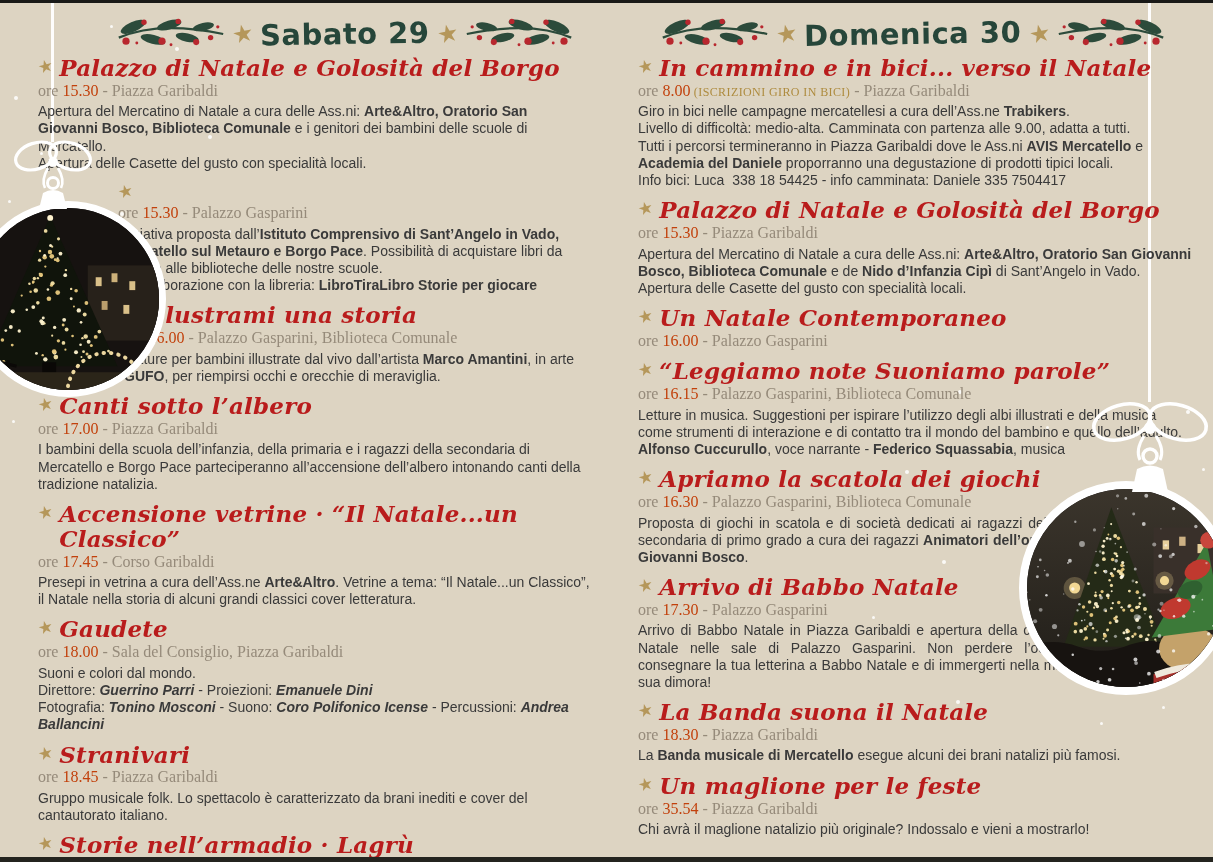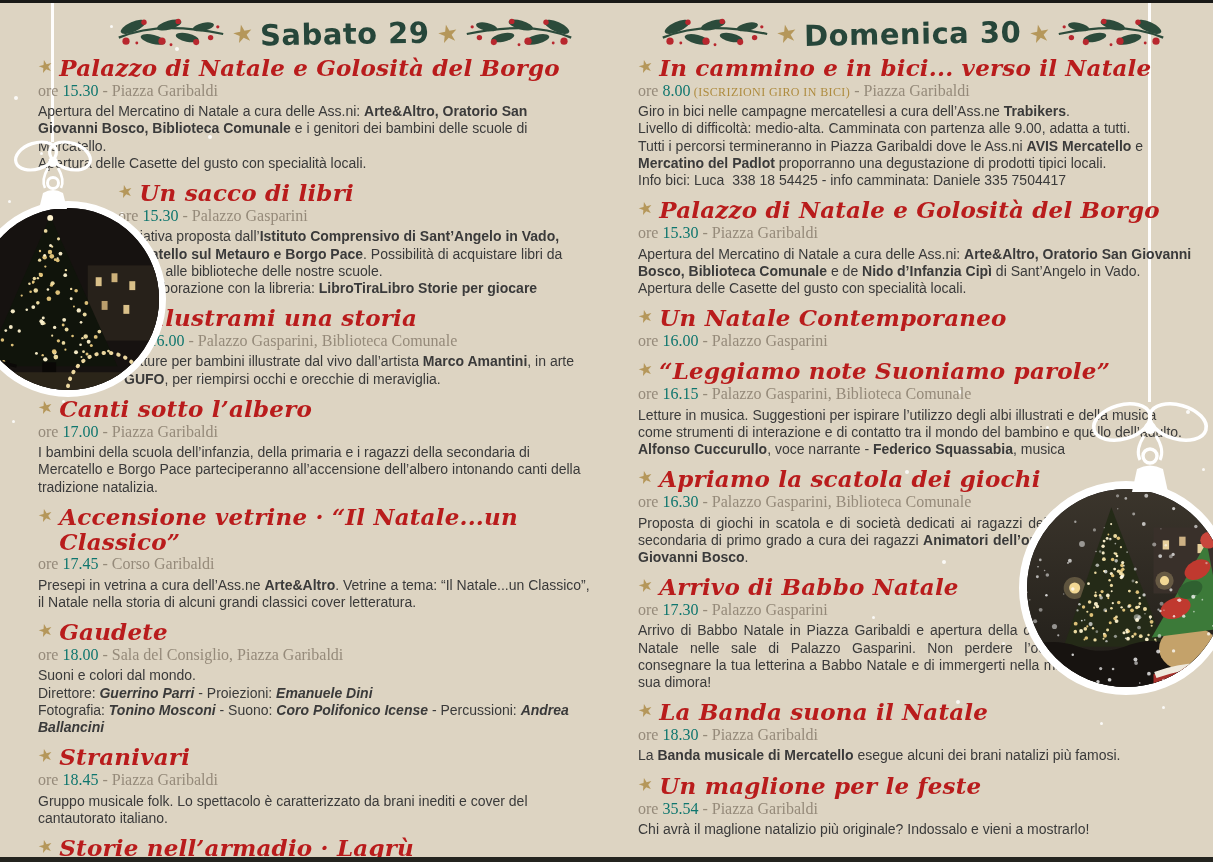--- a/index.html
+++ b/index.html
@@ -36,21 +36,21 @@
   .col.dx{left:638px;width:556px;}
 
   .event{margin-bottom:9px;}
   .title-row{display:flex;align-items:flex-start;gap:6px;}
   .star{font-size:17px;color:#b5975a;display:inline-block;transform:rotate(-14deg);line-height:1.3;flex:0 0 auto;}
   .title{
     margin:0;font-family:"DejaVu Serif",serif;font-style:italic;font-weight:700;
     color:#b91c1c;font-size:23px;line-height:1.08;letter-spacing:.2px;
   }
   .meta{font-family:"Liberation Serif",serif;font-size:16px;line-height:1.15;margin:1px 0 3px;color:#958a7a;}
-  .m-gold{color:#0f766e;}
+  .m-gold{color:#c2410c;}
   .m-note{color:#ae8b3e;font-size:12px;text-transform:uppercase;letter-spacing:.4px;}
   .body p{margin:0;font-size:14px;line-height:1.23;color:#3a3a3a;}
   .body .b{font-weight:700;}
   .body .i{font-style:italic;}
 
   
   .e-s2{margin-left:80px;}
   .e-s3{margin-left:86px;}
   .narrow .body{width:466px;text-align:justify;}
   .narrow2 .body{width:478px;text-align:justify;}
@@ -165,21 +165,20 @@
       <div class="meta"><span>ore </span><span class="m-gold">15.30</span><span> - </span><span>Piazza Garibaldi</span></div>
       <div class="body">
           <p><span>Apertura del Mercatino di Natale a cura delle Ass.ni: </span><span class="b">Arte&amp;Altro, Oratorio San Giovanni Bosco, Biblioteca Comunale</span><span> e i genitori dei bambini delle scuole di Mercatello.</span></p>
           <p><span>Apertura delle Casette del gusto con specialità locali.</span></p>
         </div>
     </article>
 
     <article class="event e-s2">
       <div class="title-row">
           <span class="star">★</span>
-        <h3 class="title">Un sacco di libri</h3>
         </div>
       <div class="meta"><span>ore </span><span class="m-gold">15.30</span><span> - </span><span>Palazzo Gasparini</span></div>
       <div class="body">
           <p><span>Iniziativa proposta dall’</span><span class="b">Istituto Comprensivo di Sant’Angelo in Vado, Mercatello sul Metauro e Borgo Pace</span><span>. Possibilità di acquistare libri da donare alle biblioteche delle nostre scuole.</span></p>
           <p><span>In collaborazione con la libreria: </span><span class="b">LibroTiraLibro Storie per giocare</span></p>
         </div>
     </article>
 
     <article class="event e-s3">
       <div class="title-row">
@@ -253,21 +252,21 @@
 
     <article class="event">
       <div class="title-row">
           <span class="star">★</span>
         <h3 class="title">In cammino e in bici... verso il Natale</h3>
         </div>
       <div class="meta"><span>ore </span><span class="m-gold">8.00</span><span class="m-note"> (iscrizioni giro in bici)</span><span> - </span><span>Piazza Garibaldi</span></div>
       <div class="body">
           <p><span>Giro in bici nelle campagne mercatellesi a cura dell’Ass.ne </span><span class="b">Trabikers</span><span>.</span></p>
           <p><span>Livello di difficoltà: medio-alta. Camminata con partenza alle 9.00, adatta a tutti.</span></p>
-          <p><span>Tutti i percorsi termineranno in Piazza Garibaldi dove le Ass.ni </span><span class="b">AVIS Mercatello</span><span> e </span><span class="b">Mercatino del Padlot</span><span> proporranno una degustazione di prodotti tipici locali.</span></p>
+          <p><span>Tutti i percorsi termineranno in Piazza Garibaldi dove le Ass.ni </span><span class="b">AVIS Mercatello</span><span> e </span><span class="b">Academia del Daniele</span><span> proporranno una degustazione di prodotti tipici locali.</span></p>
           <p><span>Info bici: Luca&nbsp;&nbsp;338 18 54425 - info camminata: Daniele 335 7504417</span></p>
         </div>
     </article>
 
     <article class="event">
       <div class="title-row">
           <span class="star">★</span>
         <h3 class="title">Palazzo di Natale e Golosità del Borgo</h3>
         </div>
       <div class="meta"><span>ore </span><span class="m-gold">15.30</span><span> - </span><span>Piazza Garibaldi</span></div>

